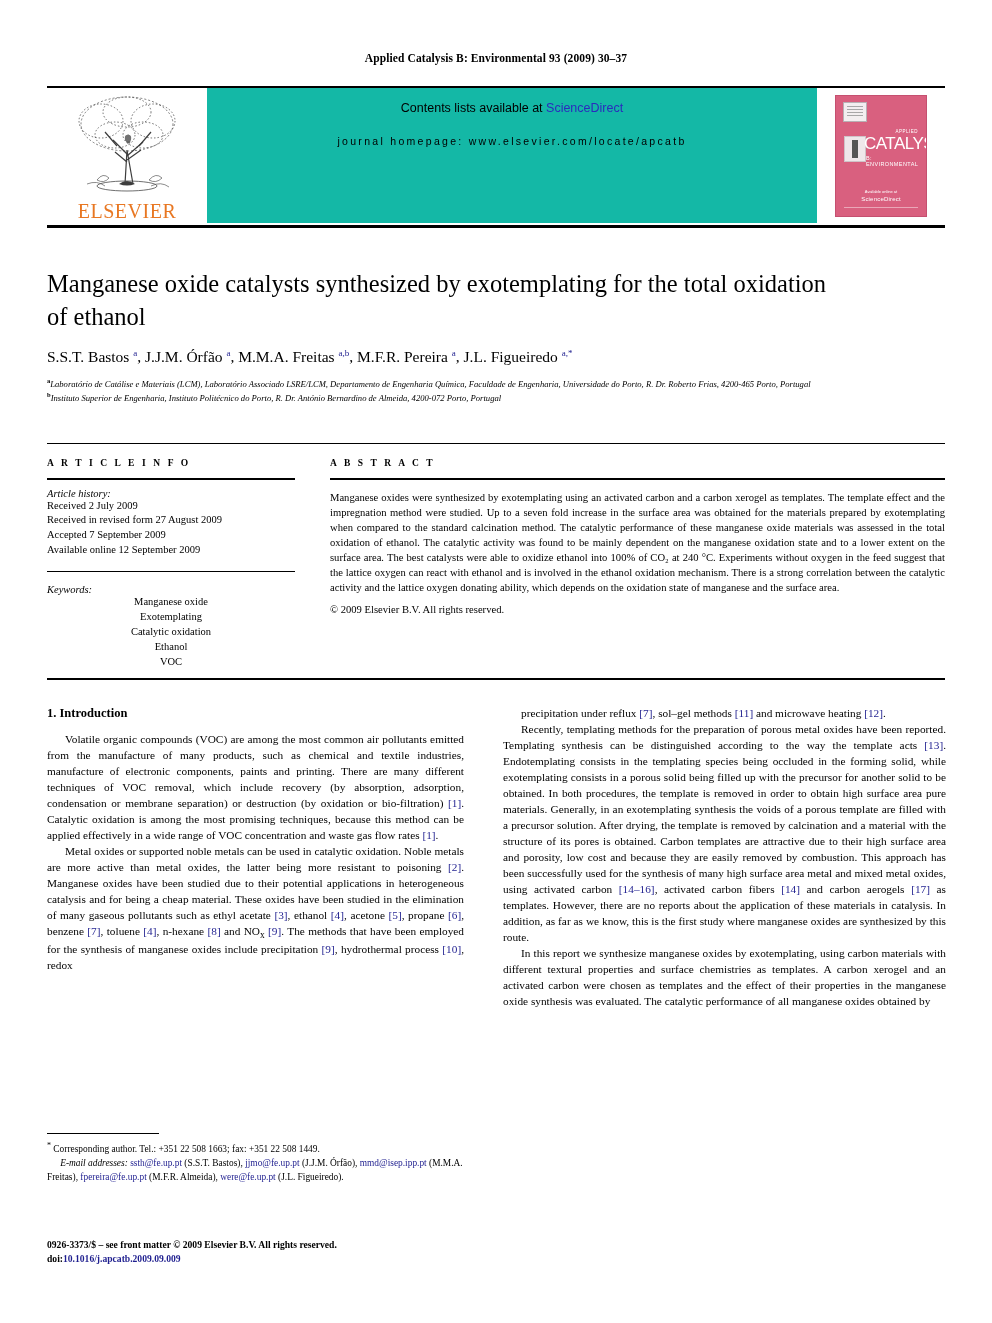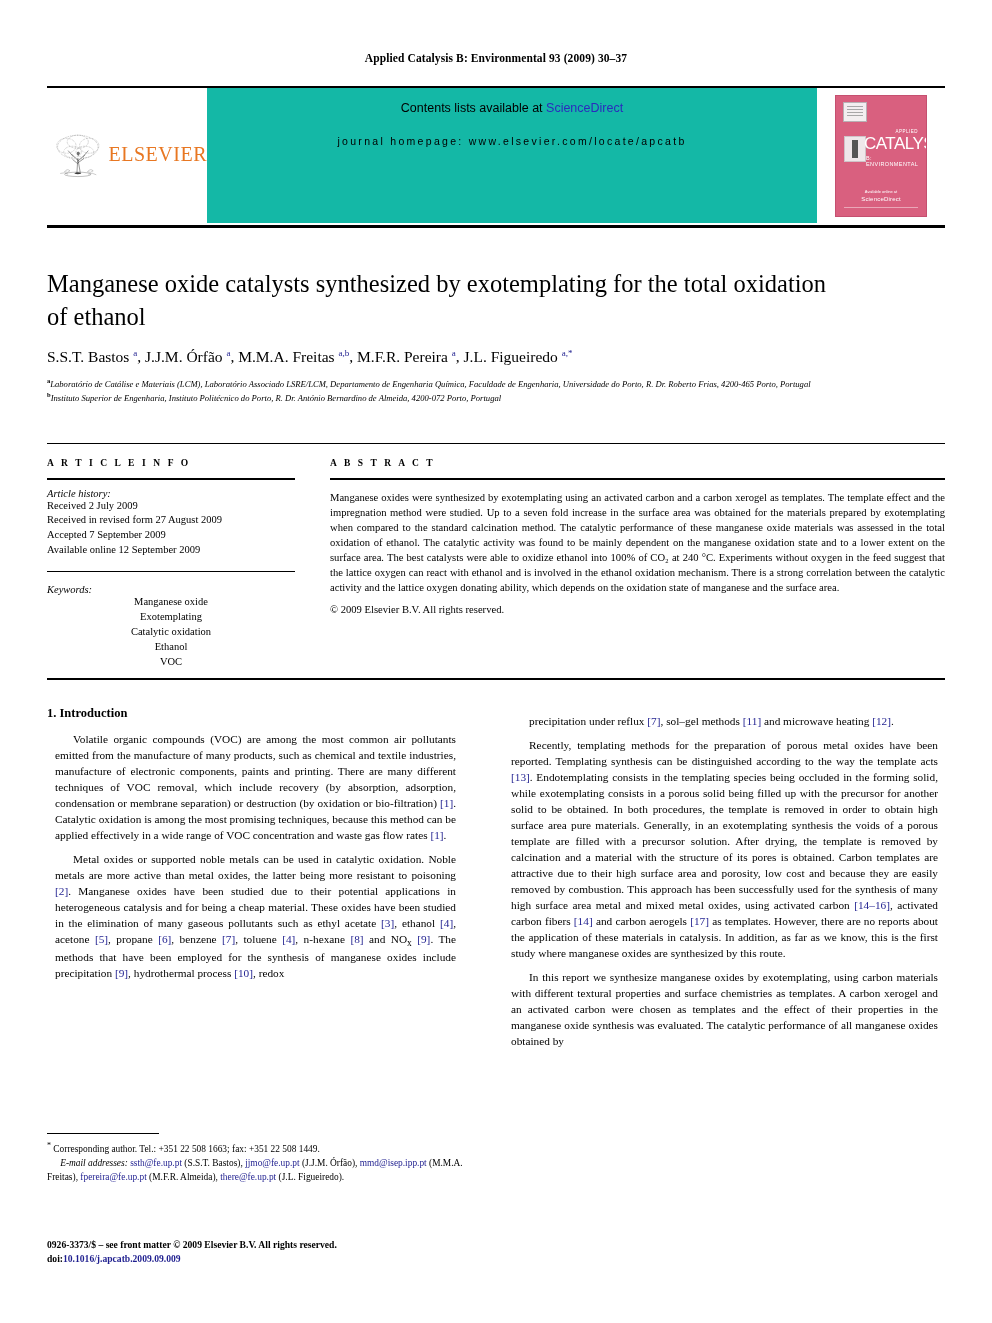--- a/index.html
+++ b/index.html
@@ -21,22 +21,22 @@
     letter-spacing:0.1px;
   }
 
   
   .masthead { position:absolute; left:47px; top:88px; width:898px; height:135px; }
   .rule-top { position:absolute; left:47px; top:86px; width:898px; height:1.5px; background:#000; }
   .rule-bottom { position:absolute; left:47px; top:225px; width:898px; height:3px; background:#000; }
 
   .logo-box {
     position:absolute; left:0; top:0; width:160px; height:135px;
-    background:#fff; display:flex; flex-direction:row;
-    align-items:center; justify-content:center; padding-bottom:2px;
+    background:#fff; display:flex; flex-direction:column;
+    align-items:center; justify-content:space-between; padding-bottom:2px;
   }
   .tree-svg { width:140px; height:108px; display:block; }
   .elsevier-word {
     font-family:"Liberation Serif", serif;
     font-size:20px; letter-spacing:0.5px; color:#E87722; font-weight:400;
     line-height:1; margin-top:-2px;
   }
 
   .grey-band {
     position:absolute; left:160px; top:0; width:610px; height:135px;
@@ -142,21 +142,21 @@
 
   .rule-afterabs { position:absolute; left:47px; top:678px; width:898px; height:1.5px; background:#000; }
 
   
   .colL { position:absolute; left:47px; top:706px; width:417px; }
   .colR { position:absolute; left:503px; top:706px; width:443px; }
 
   .h2 { font-size:12.5px; font-weight:bold; font-family:"Liberation Serif", serif; margin:0 0 11px 0;}
   .para {
     font-size:11.3px; line-height:1.415; text-align:justify;
-    text-indent:1.6em; margin:8px;
+    text-indent:1.6em; margin:0;
   }
   .para + .para { margin-top:0; }
   .ref { color:#1f1f8f; }
 
   
   .fnrule { position:absolute; left:47px; top:1133px; width:112px; height:1px; background:#000; }
   .footnote {
     position:absolute; left:47px; top:1140px; width:420px;
     font-size:9.4px; line-height:1.47;
   }
@@ -290,21 +290,21 @@
   </div>
 
   <div class="fnrule"></div>
   <div class="footnote">
     <div>
       <span class="star">*</span>
       <span>Corresponding author. Tel.: +351 22 508 1663; fax: +351 22 508 1449.</span>
     </div>
     <div class="fn-ind">
       <span class="em-label">E-mail addresses:</span>
-      <span id="email-list"><span class="mail">ssth@fe.up.pt</span> <span>(S.S.T. Bastos)</span>, <span class="mail">jjmo@fe.up.pt</span> <span>(J.J.M. Órfão)</span>, <span class="mail">mmd@isep.ipp.pt</span> <span>(M.M.A. Freitas)</span>, <span class="mail">fpereira@fe.up.pt</span> <span>(M.F.R. Almeida)</span>, <span class="mail">there@fe.up.pt</span> <span>(J.L. Figueiredo)</span>.</span>
+      <span id="email-list"><span class="mail">ssth@fe.up.pt</span> <span>(S.S.T. Bastos)</span>, <span class="mail">jjmo@fe.up.pt</span> <span>(J.J.M. Órfão)</span>, <span class="mail">mmd@isep.ipp.pt</span> <span>(M.M.A. Freitas)</span>, <span class="mail">fpereira@fe.up.pt</span> <span>(M.F.R. Almeida)</span>, <span class="mail">were@fe.up.pt</span> <span>(J.L. Figueiredo)</span>.</span>
     </div>
   </div>
 
   <div class="colophon">
     <div>0926-3373/$ – see front matter © 2009 Elsevier B.V. All rights reserved.</div>
     <div><span>doi:</span><span class="doi">10.1016/j.apcatb.2009.09.009</span></div>
   </div>
 
 </div>
 

